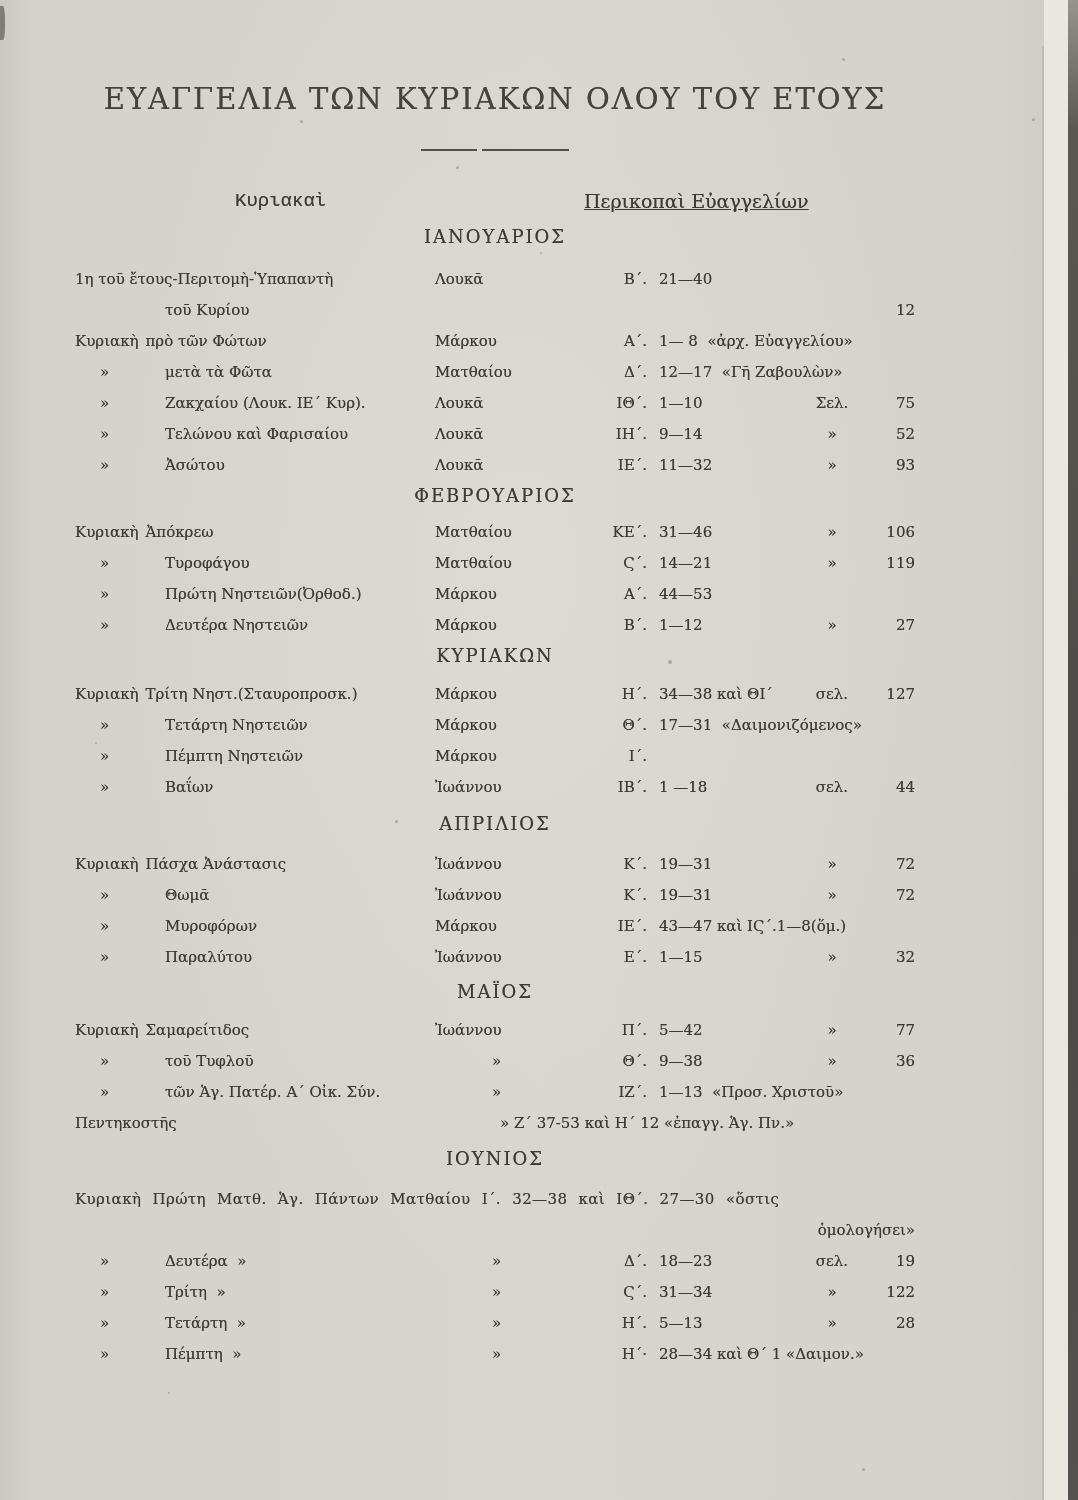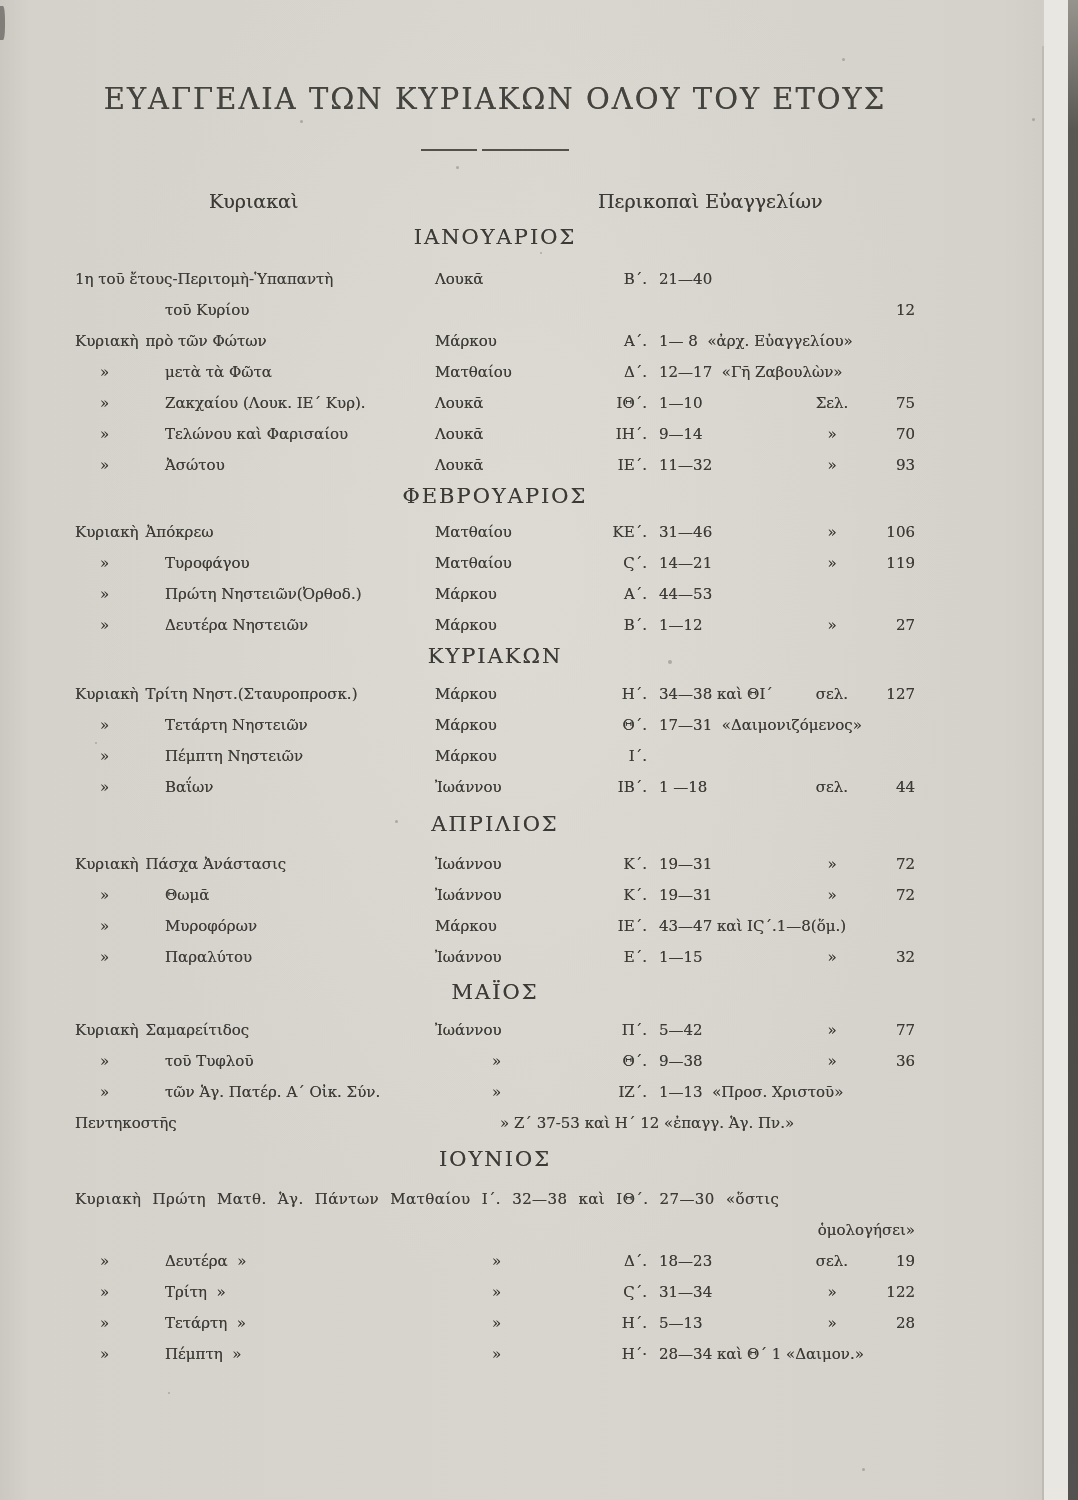--- a/index.html
+++ b/index.html
@@ -21,25 +21,25 @@
   .speck{position:absolute;border-radius:50%;background:#8d8a83;opacity:.6;}
 
   .content{position:absolute;left:75px;top:0;width:840px;}
 
   .title{margin-top:82px;text-align:center;font-size:29px;letter-spacing:2px;color:#45433e;white-space:nowrap;}
   .divider{margin:33px auto 0;width:148px;display:flex;gap:5px;height:3px;}
   .divider i{display:block;border-top:2px solid #53514c;flex:1;}
   .divider i:first-child{flex:0 0 56px;}
 
   .cols-header{position:relative;margin-top:38px;height:30px;font-size:19px;}
-  .cols-header .hl{position:absolute;left:134px;}
-  .cols-header .hr{position:absolute;left:523px;}
+  .cols-header .hl{position:absolute;left:160px;font-family:Liberation Mono, monospace;}
+  .cols-header .hr{position:absolute;left:509px;text-decoration:underline;}
 
   .rows{font-size:15px;}
-  .month{position:relative;text-align:center;font-size:21px;letter-spacing:2px;height:30px;line-height:30px;}
+  .month{position:relative;text-align:center;font-size:18px;letter-spacing:2px;height:30px;line-height:30px;}
 
   .row{display:flex;height:31px;line-height:31px;align-items:baseline;}
   .c1{width:360px;flex:none;white-space:pre;}
   .pfx-d{display:inline-block;width:90px;padding-left:25px;box-sizing:border-box;}
   .pfx-w{margin-right:7px;}
   .ind{padding-left:90px;}
   .ev{width:150px;flex:none;white-space:pre;}
   .ev.dit{padding-left:57px;box-sizing:border-box;}
   .ch{width:62px;flex:none;text-align:right;white-space:pre;}
   .vs{flex:1 0 auto;padding-left:12px;white-space:pre;}
@@ -130,21 +130,21 @@
               <span class="vs"><span>1—10</span></span>
               <span class="pl">Σελ.</span>
               <span class="pg">75</span>
             </div>
             <div class="row">
               <span class="c1"><span class="pfx-d">»</span><span>Τελώνου καὶ Φαρισαίου</span></span>
               <span class="ev">Λουκᾶ</span>
               <span class="ch">ΙΗ΄.</span>
               <span class="vs"><span>9—14</span></span>
               <span class="pl">»</span>
-              <span class="pg">70</span>
+              <span class="pg">52</span>
             </div>
             <div class="row">
               <span class="c1"><span class="pfx-d">»</span><span>Ἀσώτου</span></span>
               <span class="ev">Λουκᾶ</span>
               <span class="ch">ΙΕ΄.</span>
               <span class="vs"><span>11—32</span></span>
               <span class="pl">»</span>
               <span class="pg">93</span>
             </div>
           </div>

